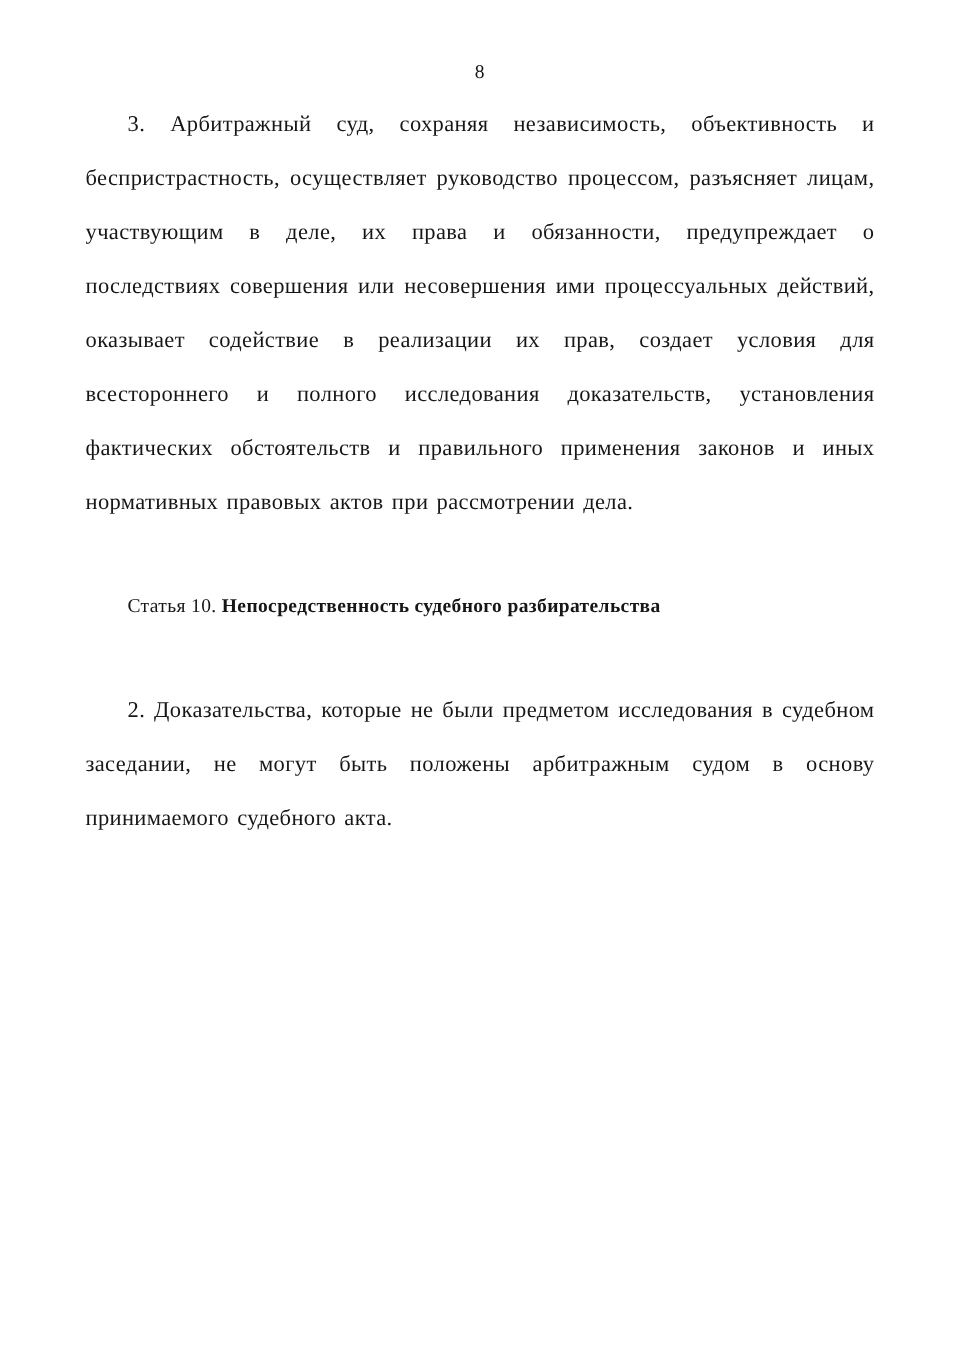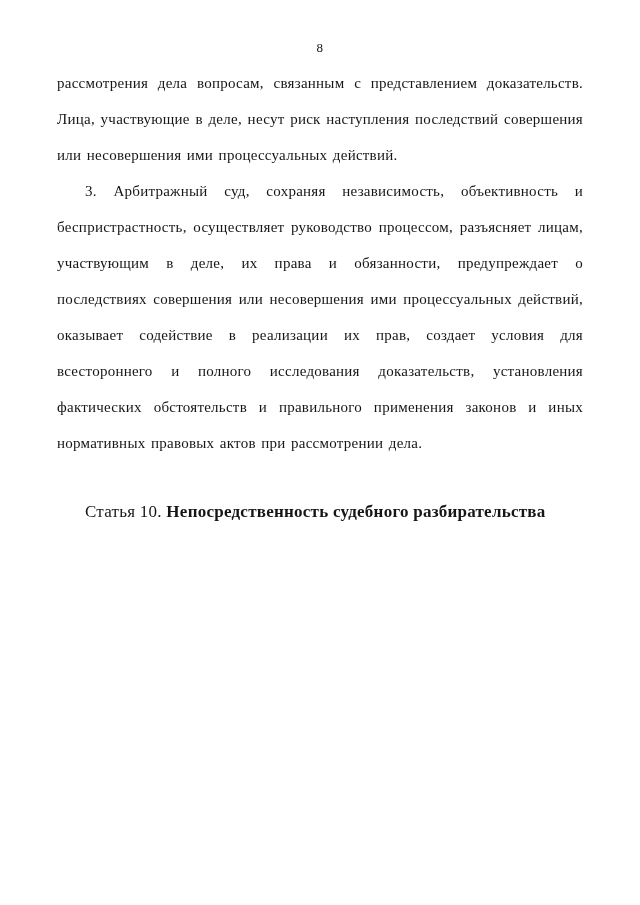--- a/index.html
+++ b/index.html
@@ -32,38 +32,38 @@
     text-align: justify;
     margin: 0;
     text-indent: 28px;
     letter-spacing: 0.25px;
     word-spacing: 1.5px;
   }
   .para.no-indent {
     text-indent: 0;
   }
   .article-heading {
-    font-size: 17px;
+    font-size: 13px;
     line-height: 36px;
     margin: 33px 0 34px 0;
     text-indent: 28px;
     letter-spacing: 0.25px;
   }
   .article-heading .article-title-bold {
     font-weight: bold;
   }
 </style>
 </head>
 <body>
 
 <div class="page">
 
   <div class="page-number">8</div>
 
-  <p class="para no-indent">рассмотрения дела вопросам, связанным с представлением доказательств. Лица, участвующие в деле, несут риск наступления последствий совершения или несовершения ими процессуальных действий.</p>
 
   <p class="para">3. Арбитражный суд, сохраняя независимость, объективность и беспристрастность, осуществляет руководство процессом, разъясняет лицам, участвующим в деле, их права и обязанности, предупреждает о последствиях совершения или несовершения ими процессуальных действий, оказывает содействие в реализации их прав, создает условия для всестороннего и полного исследования доказательств, установления фактических обстоятельств и правильного применения законов и иных нормативных правовых актов при рассмотрении дела.</p>
 
   <p class="article-heading"><span>Статья 10. </span><span class="article-title-bold">Непосредственность судебного разбирательства</span></p>
 
 
+  <p class="para">2. Доказательства, которые не были предметом исследования в судебном заседании, не могут быть положены арбитражным судом в основу принимаемого судебного акта.</p>
 
 </div>
 
 </body></html>

